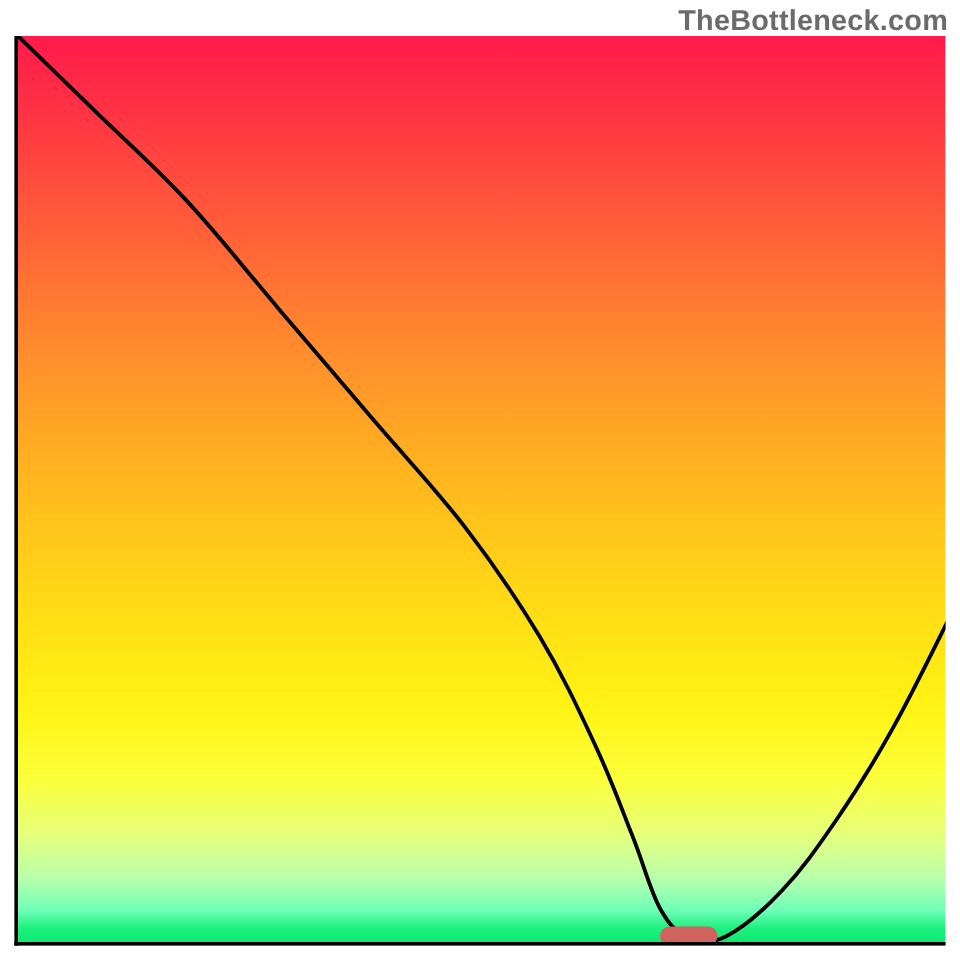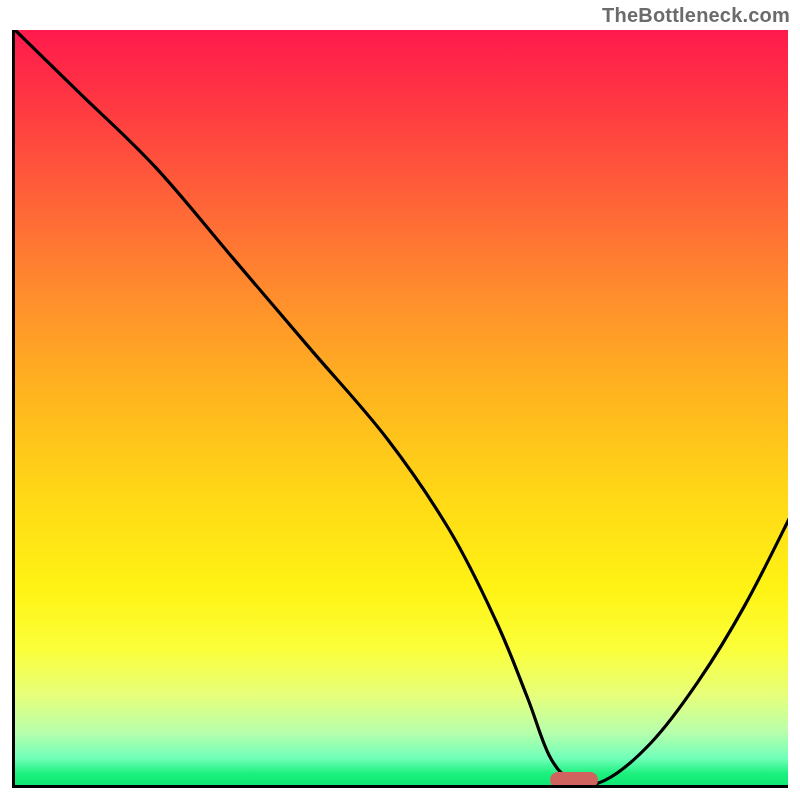--- a/index.html
+++ b/index.html
@@ -13,21 +13,21 @@
   }
   .frame {
     position: relative;
     width: 800px;
     height: 800px;
   }
   .watermark {
     position: absolute;
     top: 4px;
     right: 10px;
-    font-size: 20px;
+    font-size: 24px;
     font-weight: 600;
     color: #6b6b6b;
     letter-spacing: 0.2px;
     user-select: none;
   }
   .plot {
     position: absolute;
     left: 12px;
     top: 30px;
     width: 776px;

